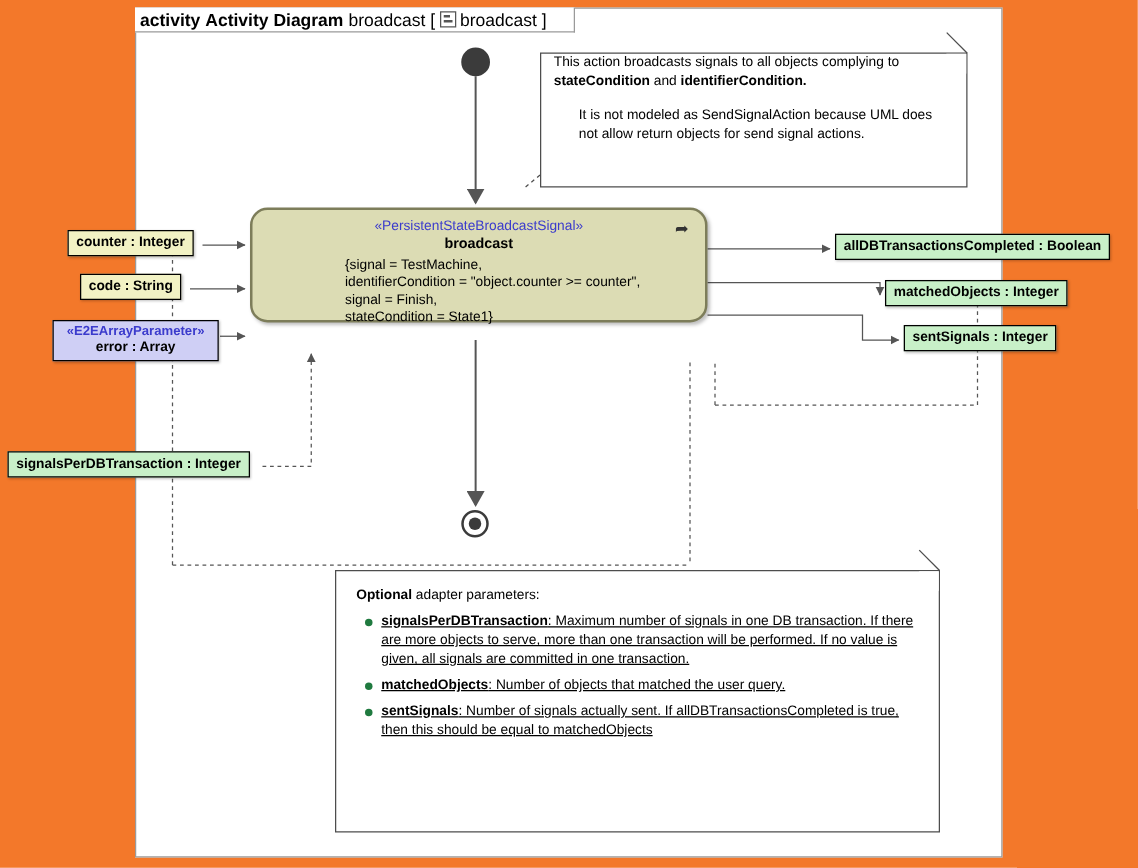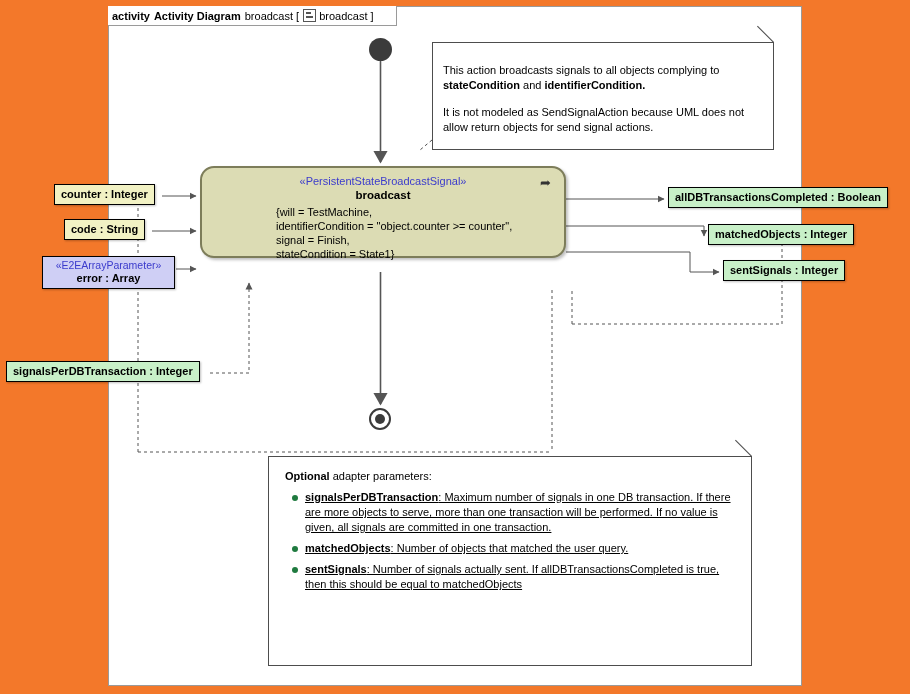--- a/index.html
+++ b/index.html
@@ -45,21 +45,21 @@
     top: 6px;
     height: 19px;
     padding: 0 22px 0 4px;
     background: #ffffff;
     border: 1px solid #9a9a9a;
     border-top: none;
     border-left: none;
     display: flex;
     align-items: center;
     white-space: nowrap;
-    font-size: 11px;
+    font-size: 14px;
     
   }
   .frame-label .kw { font-weight: bold; }
   .frame-label .sub { margin-left: 4px; }
   .mini-icon {
     display: inline-block;
     width: 11px; height: 11px;
     border: 1px solid #555;
     background: #fff;
     margin: 0 3px 0 4px;
@@ -162,42 +162,42 @@
   .pin.in { background: #f2f2c4; }
   .pin.out { background: #c8f0c8; }
   .pin.arr {
     background: #cfcff5;
     text-align: center;
     padding: 2px 6px 3px 6px;
   }
   .pin.arr .st {
     display: block;
     color: #3b3bcc;
-    font-weight: normal;
+    font-weight: bold;
     font-size: 10.5px;
   }
 
   #pin-counter { left: 54px; top: 184px; }
   #pin-code    { left: 64px; top: 219px; text-align: center; }
   #pin-error   { left: 42px; top: 256px; width: 133px; }
   #pin-signals { left: 6px;  top: 361px; }
 
   #pin-alldb     { left: 668px; top: 187px; }
   #pin-matched   { left: 708px; top: 224px; }
   #pin-sent      { left: 723px; top: 260px; }
 
   
   .note {
     position: absolute;
     background: #ffffff;
     border: 1px solid #4d4d4d;
     box-sizing: border-box;
     font-size: 11px;
     line-height: 15px;
-    padding: 20px 10px;
+    padding: 0 10px;
   }
   .note .fold {
     position: absolute;
     right: 0; top: 0;
     width: 0; height: 0;
     border-left: 16px solid transparent;
     border-top: 16px solid #ffffff;
   }
   .note .fold-line {
     position: absolute;
@@ -205,21 +205,21 @@
     width: 23px; height: 1px;
     background: #4d4d4d;
     transform: rotate(45deg);
     transform-origin: right top;
   }
   #note-top {
     left: 432px; top: 42px;
     width: 342px; height: 108px;
   }
   #note-top p { margin: 0 0 12px 0; }
-  #note-top p:last-child { margin-bottom: 0; }
+  #note-top p:last-child { margin-bottom: 0; margin-left: 20px; }
   #note-bottom {
     left: 268px; top: 456px;
     width: 484px; height: 210px;
     padding: 12px 14px;
   }
   #note-bottom .intro { margin: 0 0 6px 2px; }
   #note-bottom ul {
     margin: 0;
     padding-left: 22px;
     list-style: none;
@@ -289,21 +289,21 @@
     <span class="mini-icon"></span>
     <span>broadcast ]</span>
   </div>
 
   <div class="initial-node"></div>
 
   <div class="action">
     <div class="stereo">«PersistentStateBroadcastSignal»</div>
     <div class="name">broadcast</div>
     <div class="body">
-      <div>{will = TestMachine,</div>
+      <div>{signal = TestMachine,</div>
       <div>identifierCondition = "object.counter &gt;= counter",</div>
       <div>signal = Finish,</div>
       <div>stateCondition = State1}</div>
     </div>
     <div class="action-badge">➦</div>
   </div>
 
   <div class="final-node"></div>
 
   <div class="pin in" id="pin-counter">counter : Integer</div>

